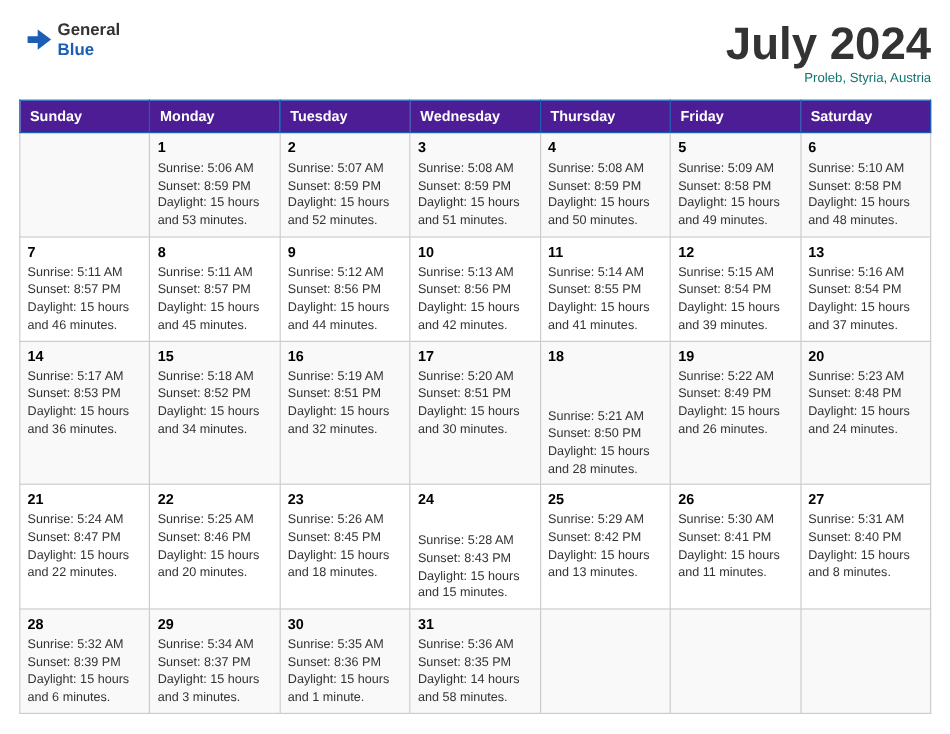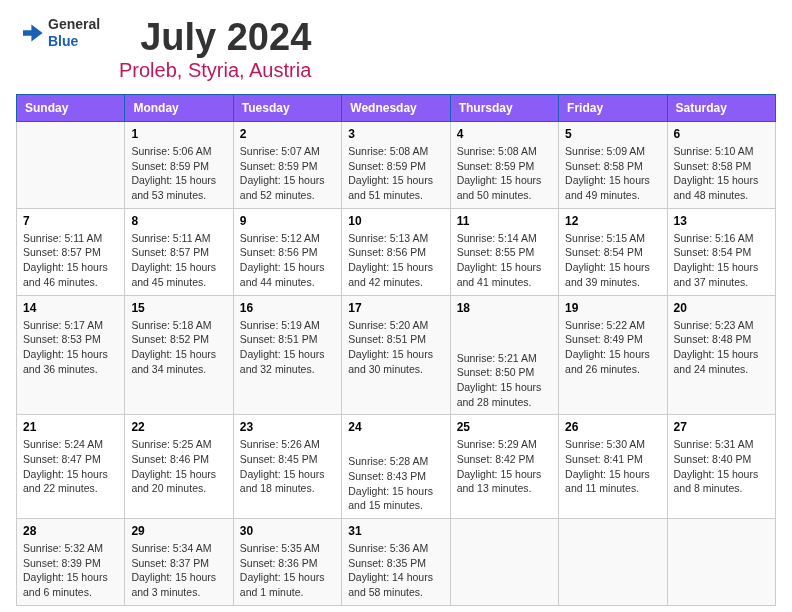--- a/index.html
+++ b/index.html
@@ -5,20 +5,21 @@
     * { box-sizing: border-box; margin: 0; padding: 0; }
     body {
       font-family: Arial, sans-serif;
       background: #fff;
       width: 792px;
       min-height: 612px;
       padding: 16px;
     }
     .header {
       display: flex;
+      justify-content: space-between;
       align-items: flex-start;
       margin-bottom: 12px;
     }
     .logo {
       display: flex;
       align-items: center;
       gap: 4px;
     }
     .logo-text {
       font-size: 14px;
@@ -32,30 +33,30 @@
       height: 28px;
     }
     .title-block { text-align: right; }
     .main-title {
       font-size: 38px;
       font-weight: bold;
       color: #333;
       margin-left: 40px;
     }
     .subtitle {
-      font-size: 20px;
-      color: #be185d;
+      font-size: 11px;
+      color: #0f766e;
     }
     table {
       width: 100%;
       border-collapse: collapse;
       font-size: 11px;
     }
     thead tr th {
-      background: #8b5cf6;
+      background: #4c1d95;
       color: #fff;
       font-weight: bold;
       font-size: 12px;
       text-align: left;
       padding: 6px 8px;
       border: 1px solid #1a5fb4;
     }
     tbody tr td {
       border: 1px solid #ccc;
       vertical-align: top;

